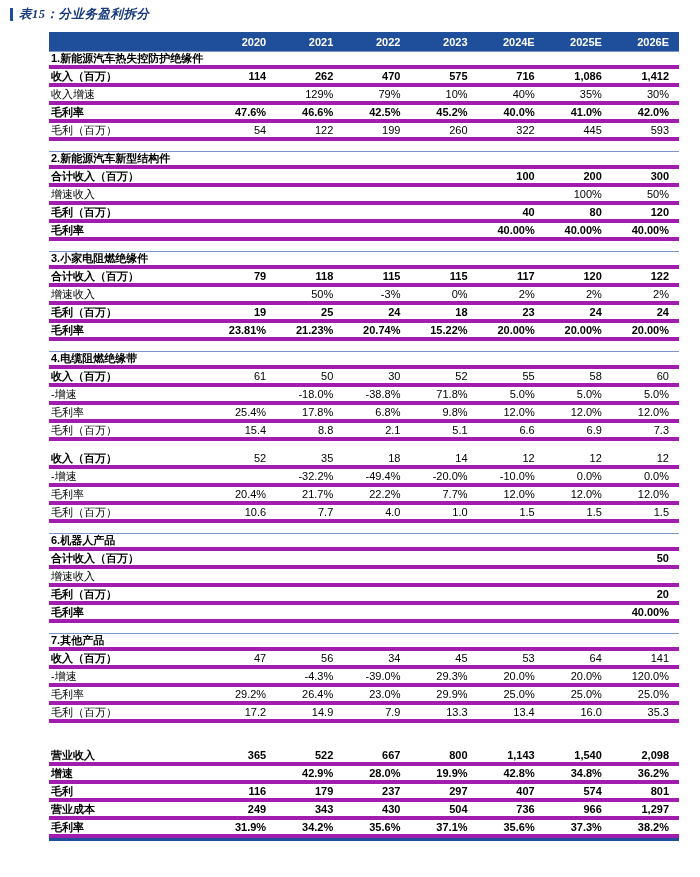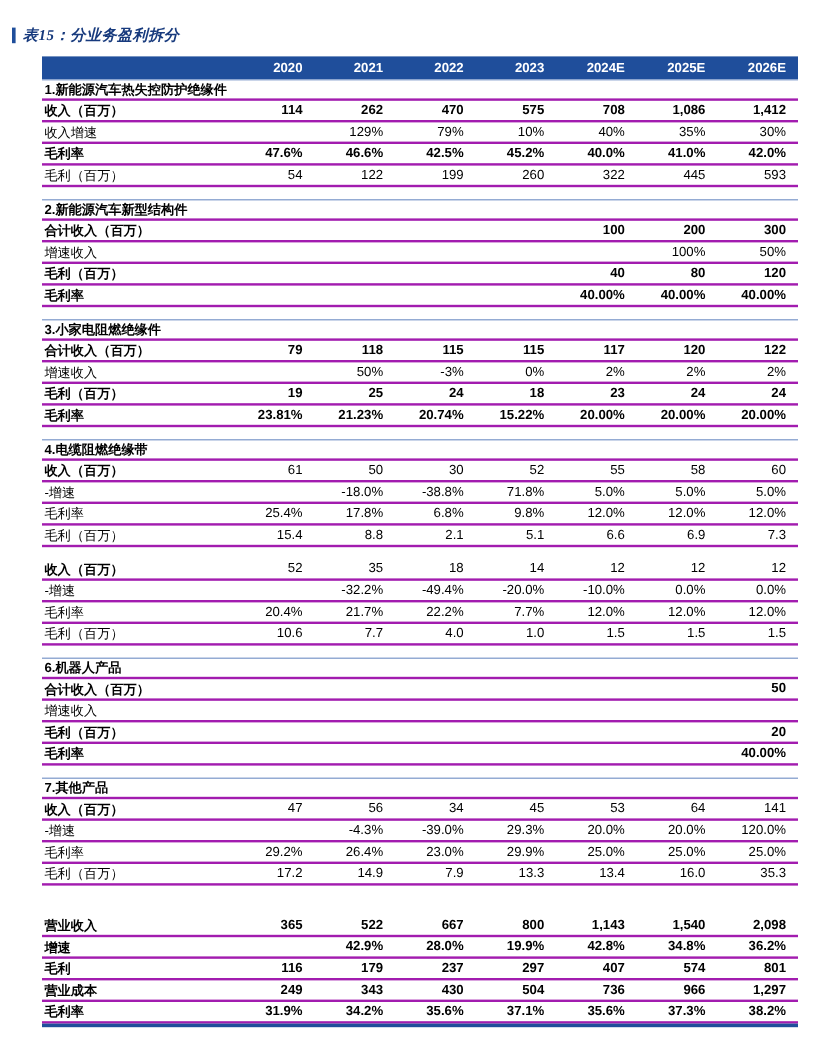--- a/index.html
+++ b/index.html
@@ -4,39 +4,39 @@
 <style>
   * { box-sizing: border-box; }
   html, body { margin: 0; padding: 0; }
   body {
     width: 700px; height: 877px;
     background: #ffffff;
     font-family: "Liberation Sans", "DejaVu Sans", sans-serif;
     color: #000;
     overflow: hidden;
   }
-  .page { padding: 21px 0 0 10px; }
+  .page { padding: 6px 0 0 10px; }
   .title-row { display: flex; align-items: center; gap: 6px; margin-bottom: 9px; }
   .title-bar { width: 3px; height: 13px; background: #1f4e9b; flex: 0 0 auto; }
   .title {
     font-size: 12.5px; font-weight: bold; font-style: italic;
     color: #173a7d;
     font-family: "Liberation Serif", "DejaVu Serif", serif;
     letter-spacing: 0.5px;
   }
-  .table { margin-left: 25px; width: 630px; }
+  .table { margin-left: 39px; width: 630px; }
   .thead {
     display: grid; grid-template-columns: 160px repeat(7, 1fr);
     background: #1f4e9b; color: #fff; font-weight: bold;
     font-size: 11px; height: 19px; align-items: center;
   }
   .row {
     display: grid; grid-template-columns: 160px repeat(7, 1fr);
     font-size: 11px; height: 18px; align-items: center;
-    border-bottom: 2px solid #a21caf;
+    border-bottom: 4px solid #a21caf;
   }
   .row.sechead { font-weight: bold; border-top: 1px solid #7b97c9; }
   .sechead .cell { grid-column: 1 / -1; }
   .cell.label { text-align: left; padding-left: 2px; white-space: nowrap; overflow: hidden; }
   .cell.num { text-align: right; padding-right: 10px; white-space: nowrap; }
   .b { font-weight: bold; }
   .i { }
   .spacer { height: 10px; }
   .spacer.large { height: 25px; }
   .bottom-rule { height: 3px; background: #1f4e9b; }
@@ -64,21 +64,21 @@
     <div id="tbody">
         <div class="row sechead">
           <div class="cell label">1.新能源汽车热失控防护绝缘件</div>
         </div>
         <div class="row">
           <div class="cell label b">收入（百万）</div>
           <div class="cell num b">114</div>
           <div class="cell num b">262</div>
           <div class="cell num b">470</div>
           <div class="cell num b">575</div>
-          <div class="cell num b">708</div>
+          <div class="cell num b">716</div>
           <div class="cell num b">1,086</div>
           <div class="cell num b">1,412</div>
         </div>
         <div class="row">
           <div class="cell label i">收入增速</div>
           <div class="cell num i"></div>
           <div class="cell num i">129%</div>
           <div class="cell num i">79%</div>
           <div class="cell num i">10%</div>
           <div class="cell num i">40%</div>

